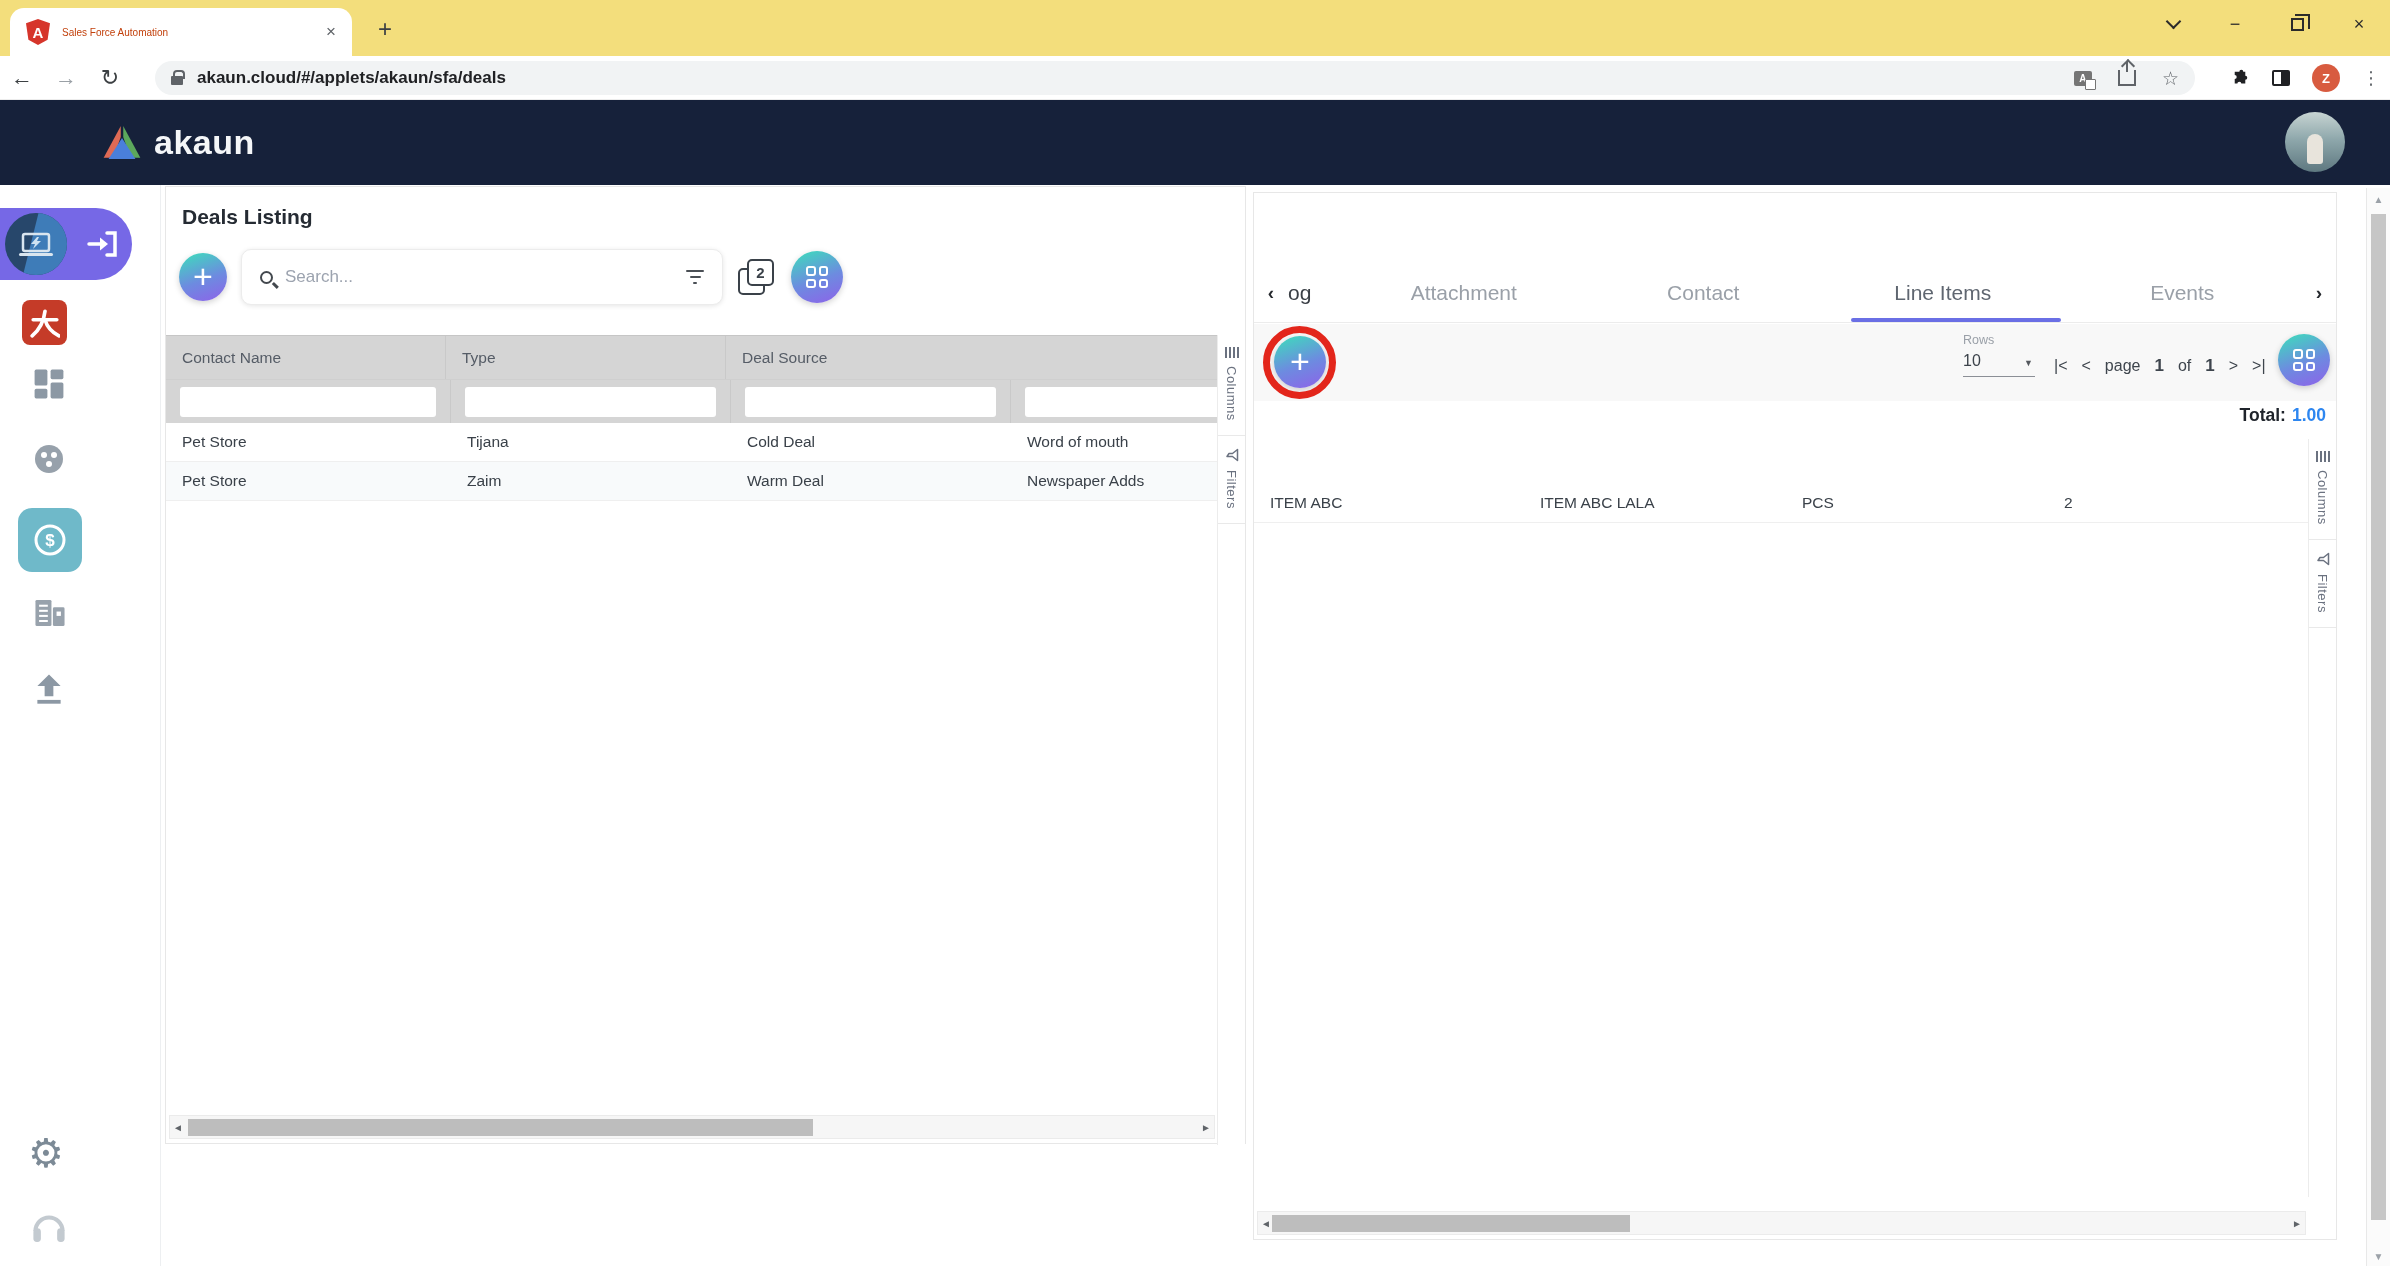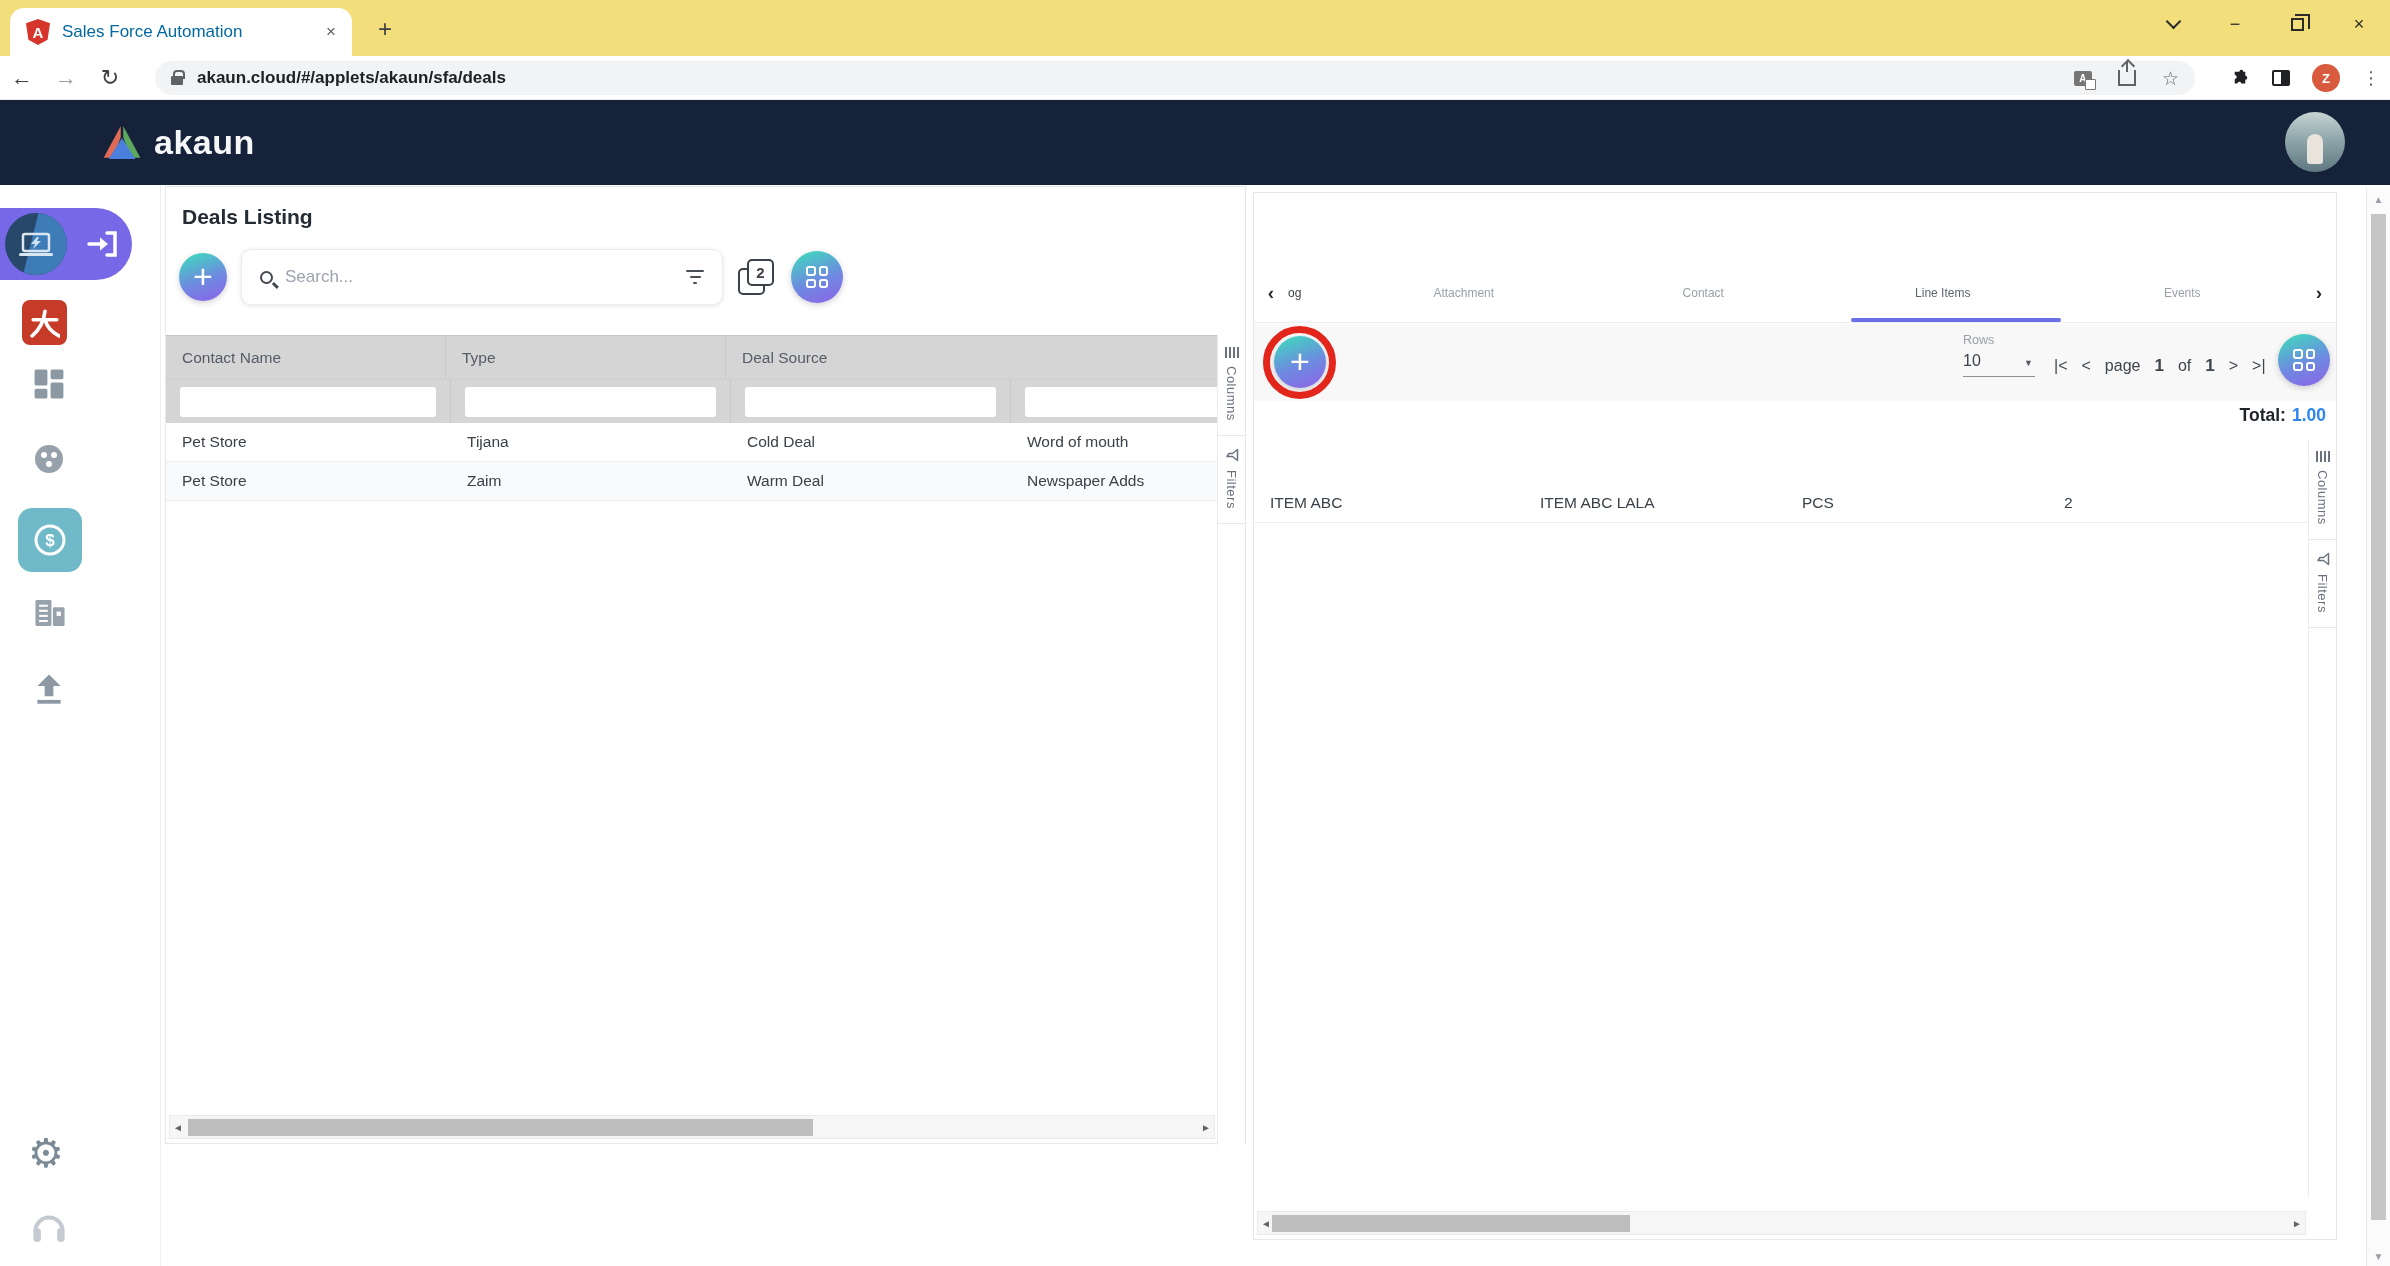--- a/index.html
+++ b/index.html
@@ -6,21 +6,21 @@
   body { font-family:"Liberation Sans", sans-serif; background:#fff; }
   .screen { position:relative; width:2390px; height:1266px; overflow:hidden; background:#fff; }
 
   
   .tabbar { position:absolute; left:0; top:0; width:2390px; height:56px; background:#F3DE7C; }
   .tab-active { position:absolute; left:10px; top:8px; width:342px; height:48px; background:#fff;
     border-radius:14px 14px 0 0; display:flex; align-items:center; padding:0 16px; gap:12px; }
   .ng-icon { width:24px; height:26px; background:#D6352B;
     clip-path:polygon(50% 0,100% 16%,90% 80%,50% 100%,10% 80%,0 16%);
     color:#fff; font-weight:bold; font-size:15px; display:flex; align-items:center; justify-content:center; flex:0 0 auto;}
-  .tab-title { flex:1; font-size:17px; color:#0369a1; white-space:nowrap; overflow:hidden; }
+  .tab-title { flex:1; font-size:10px; color:#c2410c; white-space:nowrap; overflow:hidden; }
   .tab-close { font-size:17px; color:#5F6368; cursor:pointer; }
   .newtab-btn { position:absolute; left:370px; top:14px; width:30px; height:30px; font-size:24px;
     color:#3C4043; display:flex; align-items:center; justify-content:center; cursor:pointer; }
   .win-controls { position:absolute; right:0; top:0; height:48px; display:flex; align-items:center; }
   .win-btn { width:62px; height:48px; display:flex; align-items:center; justify-content:center;
     color:#2B2B2B; font-size:18px; cursor:pointer; }
   .chev-down { width:11px; height:11px; border-right:2px solid #2B2B2B; border-bottom:2px solid #2B2B2B;
     transform:rotate(45deg); margin-top:-5px; }
   .restore-ico { width:13px; height:13px; border:2px solid #2B2B2B; position:relative; background:#F3DE7C; }
   .restore-ico:before { content:""; position:absolute; left:2px; top:-6px; width:13px; height:13px;
@@ -140,21 +140,21 @@
   
   .re-header { position:absolute; left:0; top:0; width:100%; height:62px; }
   .back-btn { position:absolute; left:14px; top:8px; width:50px; height:50px; }
   .deal-title { position:absolute; left:78px; top:22px; font-size:17.5px; font-weight:600; color:#15191E; }
   .delete-btn { position:absolute; left:923px; top:6px; width:156px; height:50px; background:#4D80DB;
     border:none; border-radius:8px; color:#fff; font-weight:bold; font-size:15px; letter-spacing:.4px;
     cursor:pointer; font-family:inherit; }
   .tabsrow { position:absolute; left:0; top:70px; width:100%; height:60px; border-bottom:1px solid #ECECEC;
     display:flex; align-items:center; }
   .tab-chev { width:34px; text-align:center; font-size:19px; font-weight:bold; color:#26292E; cursor:pointer; flex:0 0 auto;}
-  .tab-item { flex:1; text-align:center; font-size:12px; color:#9AA0A8; cursor:pointer; }
+  .tab-item { flex:1; text-align:center; font-size:21px; color:#9AA0A8; cursor:pointer; }
   .tab-item.partial { flex:0 0 56px; text-align:left; color:#3A3F45; }
   .tab-item.active { color:#5F6670; }
   .tab-underline { position:absolute; left:597px; bottom:0; width:210px; height:4px; background:#6A6FE5; border-radius:2px; }
 
   .re-toolbar { position:absolute; left:0; top:131px; width:100%; height:77px; background:#F8F8F8; }
   .red-ring { position:absolute; left:9px; top:2px; width:73px; height:73px; border:7px solid #E3261B; border-radius:50%; }
   .rows-label { position:absolute; left:709px; top:9px; font-size:12.5px; color:#9AA0A8; }
   .rows-select { position:absolute; left:709px; top:28px; width:72px; border-bottom:1.5px solid #8B8F96;
     font-size:16px; color:#3C434B; padding-bottom:6px; cursor:pointer; }
   .rows-caret { position:absolute; right:2px; top:6px; font-size:9px; color:#55595F; }

